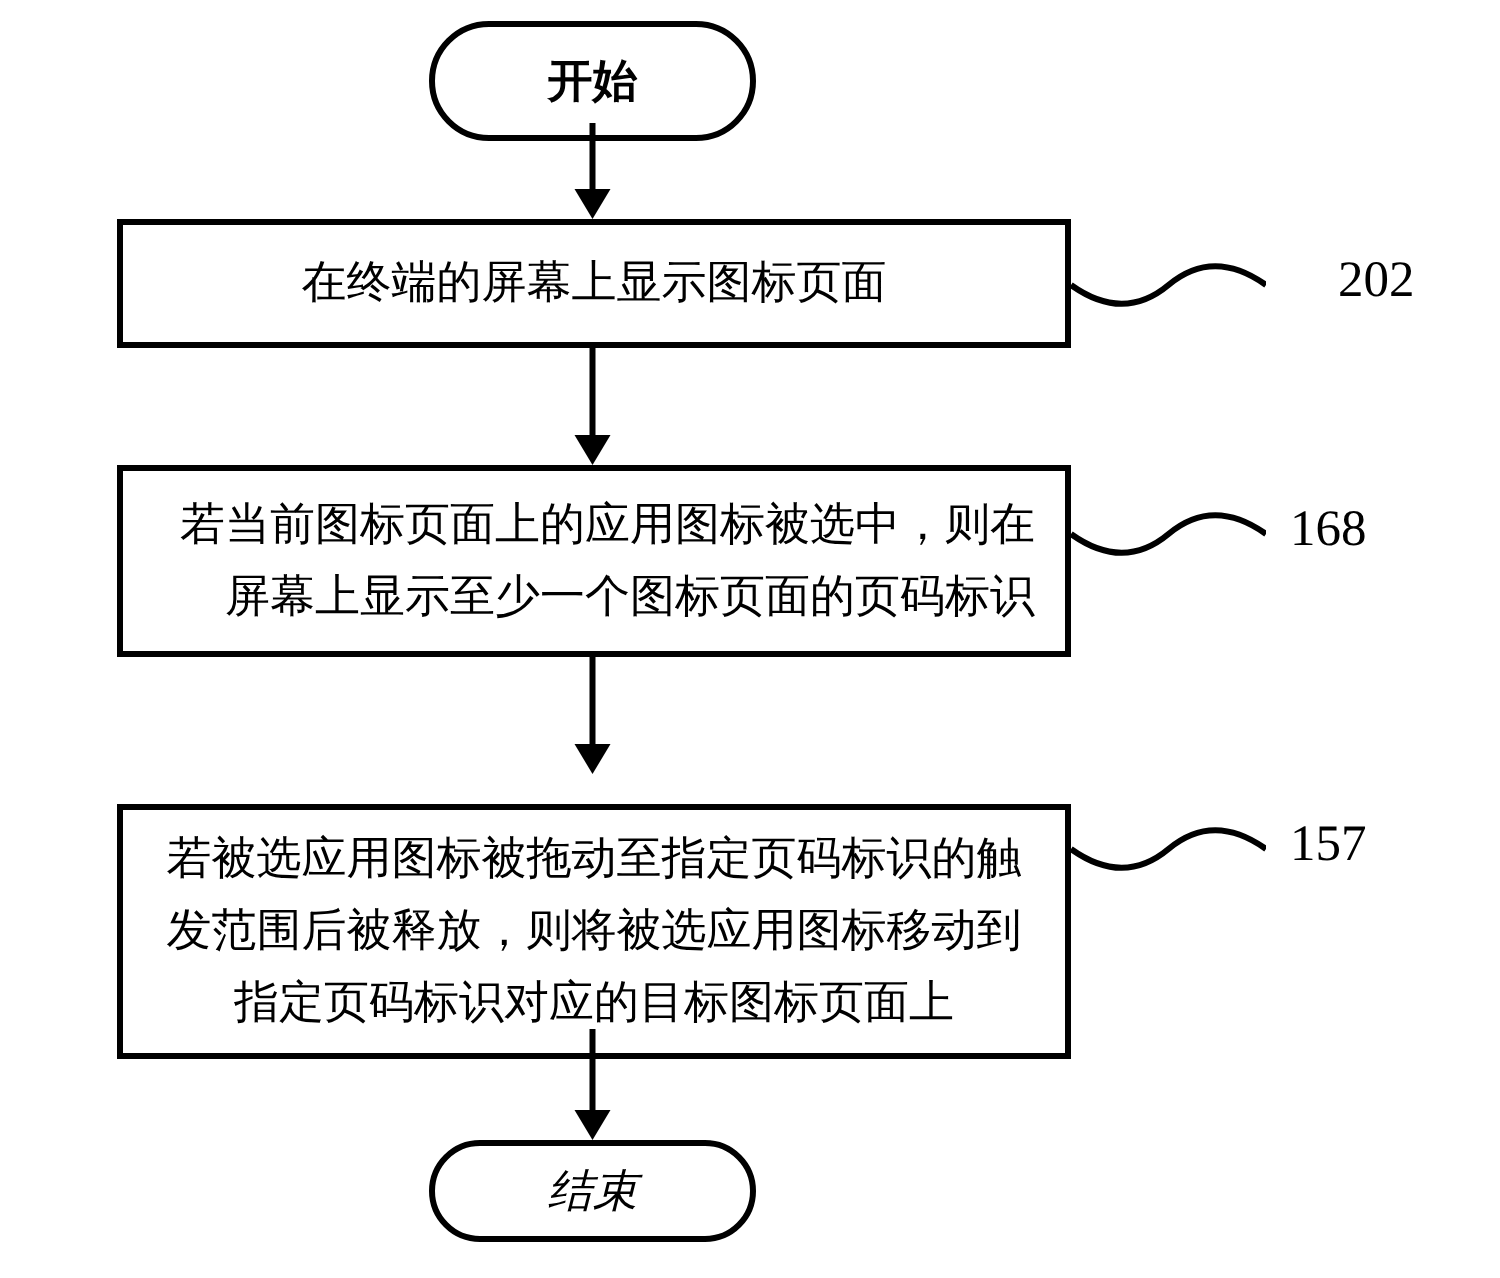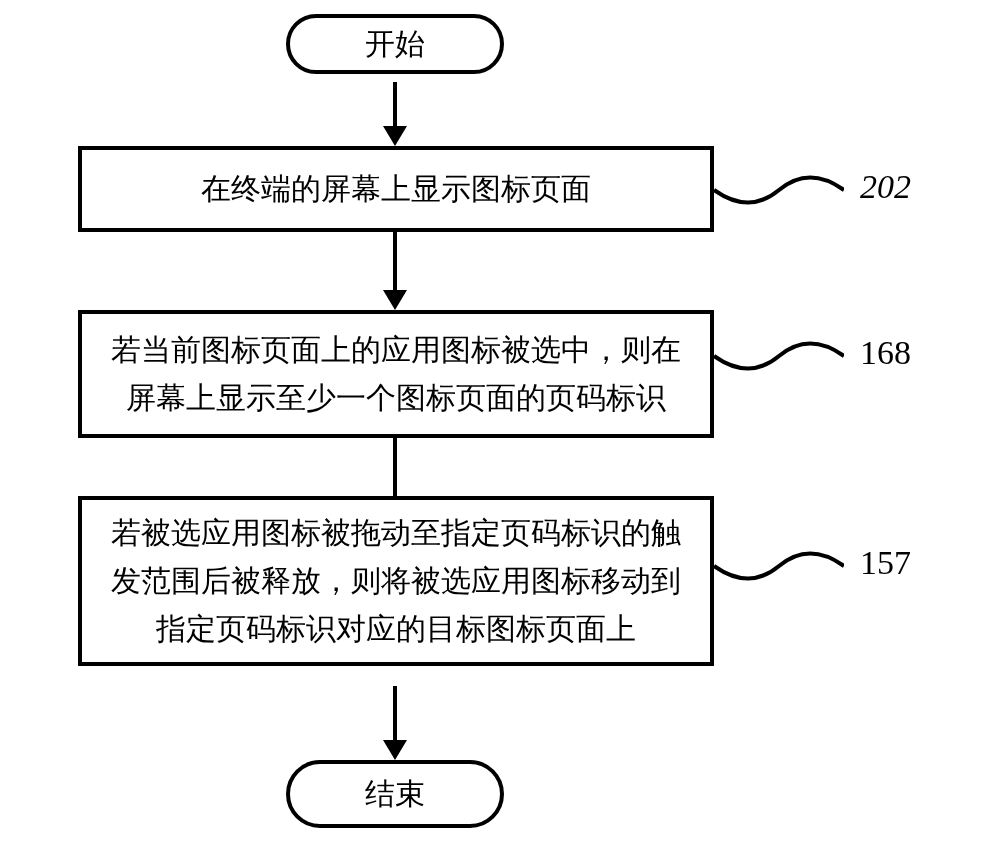--- a/index.html
+++ b/index.html
@@ -60,57 +60,57 @@
   }
   .callout-svg {
     position: absolute;
   }
 </style>
 </head>
 <body>
 
 <div class="canvas">
 
-  <div class="terminator" style="left:286px; top:14px; width:218px; height:60px;">
+  <div class="terminator" style="left:286px; top:14px; width:218px; height:80px;font-weight:bold;">
     <span>开始</span>
   </div>
 
   <div class="arrow-line" style="left:393px; top:82px; height:46px;"></div>
   <div class="arrow-head" style="left:383px; top:126px;"></div>
 
   <div class="process" style="left:78px; top:146px; width:636px; height:86px;">
     <span>在终端的屏幕上显示图标页面</span>
   </div>
   <svg class="callout-svg" style="left:714px; top:160px;" width="130" height="60">
     <path d="M0 30 Q 35 55, 65 30 Q 95 5, 130 30" stroke="#000" stroke-width="4" fill="none"></path>
   </svg>
-  <div class="label" style="left:860px; top:168px;font-style:italic;"><span>202</span></div>
+  <div class="label" style="left:892px; top:168px;"><span>202</span></div>
 
   <div class="arrow-line" style="left:393px; top:232px; height:60px;"></div>
   <div class="arrow-head" style="left:383px; top:290px;"></div>
 
-  <div class="process" style="left:78px; top:310px; width:636px; height:128px;">
+  <div class="process" style="left:78px; top:310px; width:636px; height:128px;text-align:right;">
     <span>若当前图标页面上的应用图标被选中，则在屏幕上显示至少一个图标页面的页码标识</span>
   </div>
   <svg class="callout-svg" style="left:714px; top:326px;" width="130" height="60">
     <path d="M0 30 Q 35 55, 65 30 Q 95 5, 130 30" stroke="#000" stroke-width="4" fill="none"></path>
   </svg>
   <div class="label" style="left:860px; top:334px;"><span>168</span></div>
 
   <div class="arrow-line" style="left:393px; top:438px; height:60px;"></div>
   <div class="arrow-head" style="left:383px; top:496px;"></div>
 
-  <div class="process" style="left:78px; top:496px; width:636px; height:170px;">
+  <div class="process" style="left:78px; top:536px; width:636px; height:170px;">
     <span>若被选应用图标被拖动至指定页码标识的触发范围后被释放，则将被选应用图标移动到指定页码标识对应的目标图标页面上</span>
   </div>
   <svg class="callout-svg" style="left:714px; top:536px;" width="130" height="60">
     <path d="M0 30 Q 35 55, 65 30 Q 95 5, 130 30" stroke="#000" stroke-width="4" fill="none"></path>
   </svg>
   <div class="label" style="left:860px; top:544px;"><span>157</span></div>
 
   <div class="arrow-line" style="left:393px; top:686px; height:56px;"></div>
   <div class="arrow-head" style="left:383px; top:740px;"></div>
 
-  <div class="terminator" style="left:286px; top:760px; width:218px; height:68px;">
+  <div class="terminator" style="left:286px; top:760px; width:218px; height:68px;font-style:italic;">
     <span>结束</span>
   </div>
 
 </div>
 
 </body></html>

